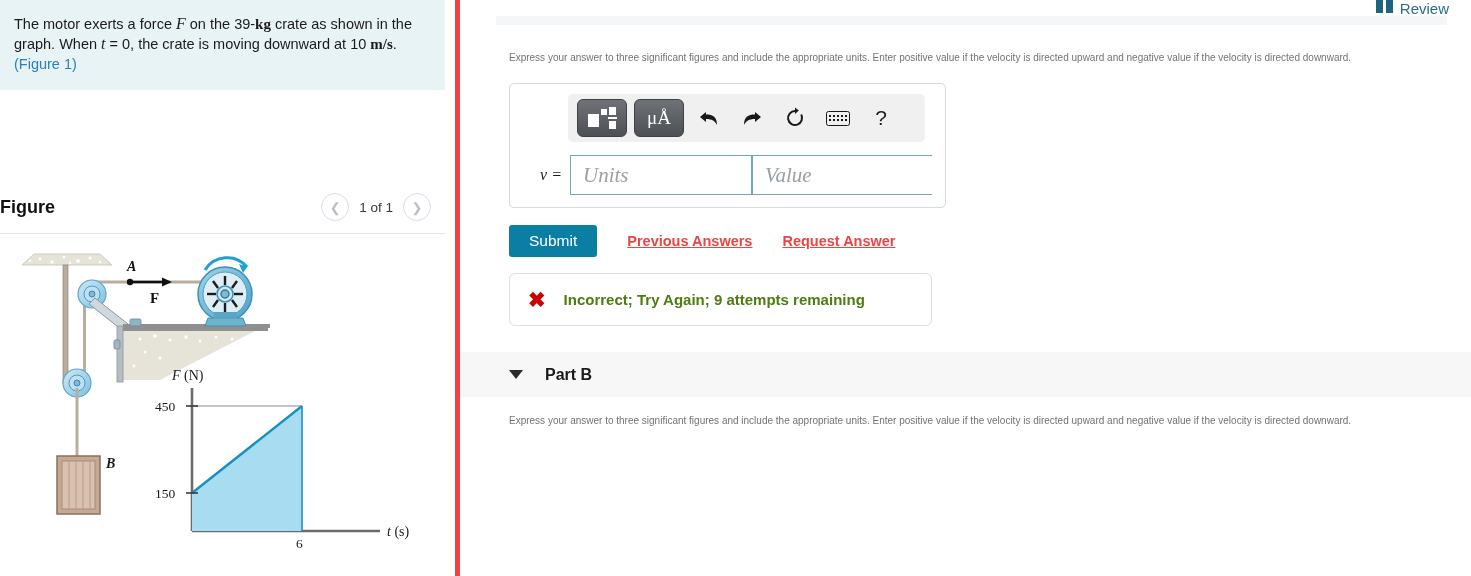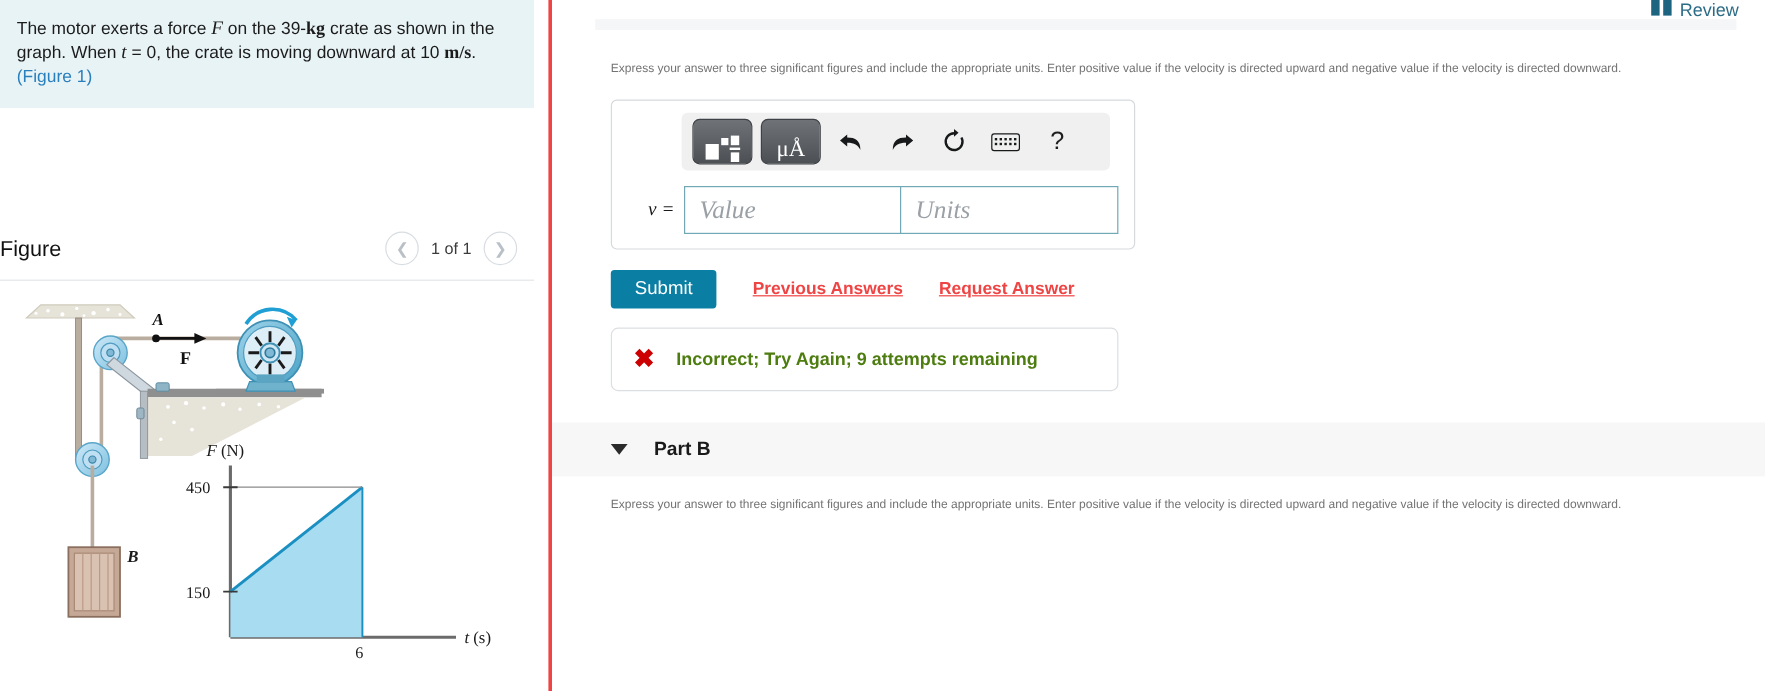--- a/index.html
+++ b/index.html
@@ -10,39 +10,39 @@
     color:#222;
     overflow:hidden;
     position:relative;
   }
   .page{position:relative;width:1471px;height:576px;display:flex;}
 
   
   .left-panel{
     width:460px;height:576px;position:relative;
     background:#fff;flex:0 0 460px;
-    border-right:3px solid #ef4444;
+    border-right:5px solid #ef4444;
     box-sizing:border-box;
   }
   .problem-box{
     background:#e8f3f6;
     padding:14px 16px 16px 14px;
     width:445px;box-sizing:border-box;
     font-size:14.5px;line-height:20px;color:#1b1b1b;
   }
   .problem-box i.mvar{font-family:"Liberation Serif",serif;font-style:italic;font-size:16px;}
   .problem-box b.unit{font-family:"Liberation Serif",serif;font-weight:bold;font-style:normal;font-size:15px;}
   .fig-link{color:#2a7fbd;cursor:pointer;}
 
   .figure-head{
     position:absolute;top:193px;left:0;width:445px;
     display:flex;align-items:center;justify-content:space-between;
     padding:0 14px 0 0;box-sizing:border-box;
   }
-  .figure-title{font-size:18px;font-weight:normal;color:#111;}
+  .figure-title{font-size:18px;font-weight:bold;color:#111;}
   .fig-nav{display:flex;align-items:center;gap:10px;}
   .circ-btn{
     width:26px;height:26px;border-radius:50%;
     border:1px solid #d8dde2;background:#fff;
     display:flex;align-items:center;justify-content:center;
     color:#b9c0c7;font-size:13px;cursor:pointer;
   }
   .fig-count{font-size:13.5px;color:#3b3b3b;}
   .figure-rule{position:absolute;top:233px;left:0;width:445px;height:1px;background:#e2e6ea;}
 
@@ -79,21 +79,21 @@
   }
   .toolbar{
     background:#f0f0f0;border-radius:5px;height:48px;
     display:flex;align-items:center;padding:0 9px;gap:7px;
     width:357px;margin-left:48px;box-sizing:border-box;
   }
   .tb-btn{
     width:48px;height:36px;border-radius:6px;
     background:linear-gradient(#6f7276,#4c4f53);
     border:1px solid #3e4145;
-    display:flex;align-items:flex-end;justify-content:center;
+    display:flex;align-items:center;justify-content:center;
     color:#fff;cursor:pointer;position:relative;
   }
   .tb-icon-tmpl svg{display:block;}
   .tb-btn .mu{font-family:"Liberation Serif",serif;font-size:19px;letter-spacing:0px;}
   .tb-plain{
     width:36px;height:36px;display:flex;align-items:center;justify-content:center;
     color:#1e1e1e;font-size:21px;cursor:pointer;background:transparent;border:none;
   }
   .kb-icon{
     width:24px;height:15px;border:1.6px solid #17191b;border-radius:2.5px;
@@ -363,22 +363,22 @@
                 <span></span>
                 <span></span>
                 <span></span>
             </span>
           </div>
           <div class="tb-plain">?</div>
         </div>
 
         <div class="field-row">
           <div class="veq">v =</div>
+          <input class="inp inp-units" type="text" placeholder="Units" style="">
           <input class="inp inp-value" type="text" placeholder="Value" style="">
-          <input class="inp inp-units" type="text" placeholder="Units" style="">
         </div>
       </div>
 
       <div class="submit-row">
         <button class="submit-btn">Submit</button>
         <span class="link">Previous Answers</span>
         <span class="link">Request Answer</span>
       </div>
 
       <div class="feedback">

